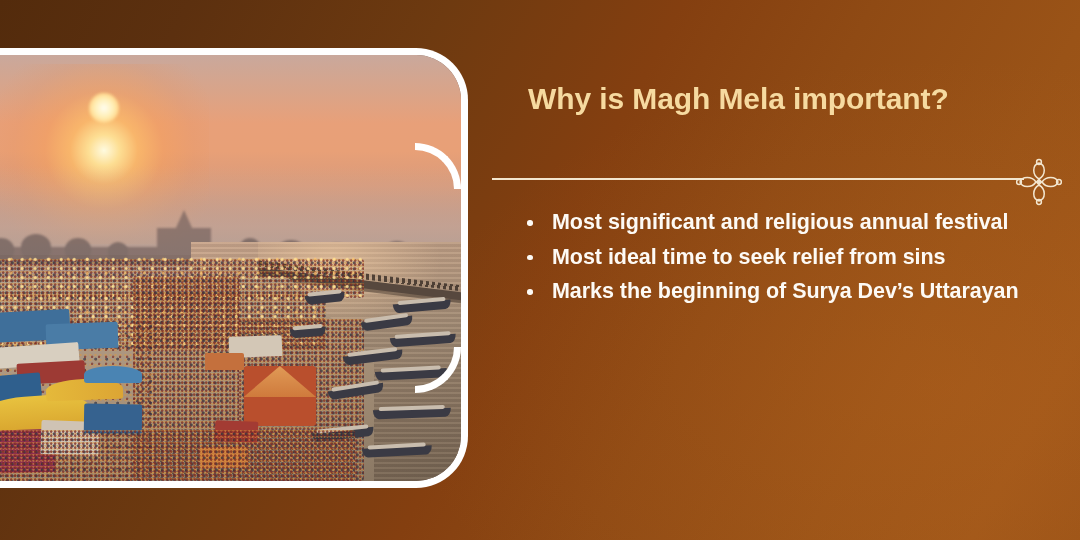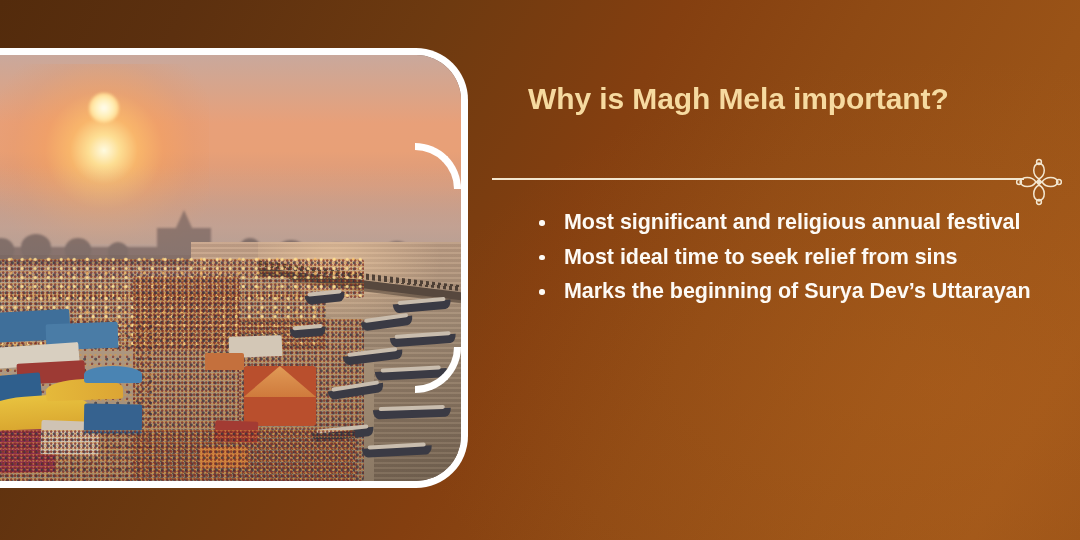--- a/index.html
+++ b/index.html
@@ -342,21 +342,21 @@
   .ornament {
     position: absolute;
     right: 0;
     top: -4px;
     width: 46px;
     height: 48px;
   }
 
   .bullets {
     position: absolute;
-    left: 30px;
+    left: 18px;
     right: 38px;
     top: 206px;
     margin: 0;
     padding: 0;
     list-style: none;
   }
   .bullets li {
     position: relative;
     padding-left: 34px;
     margin-bottom: 2px;

